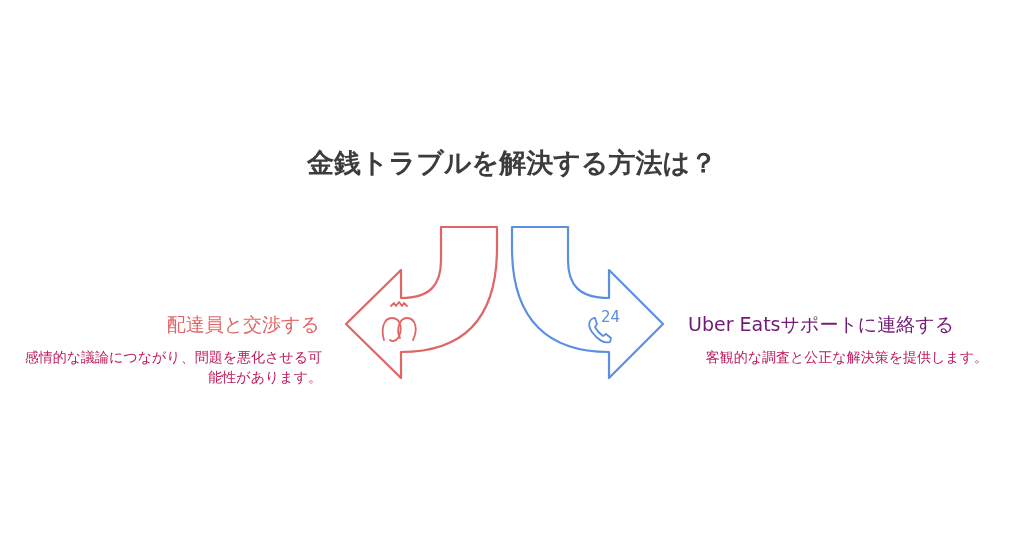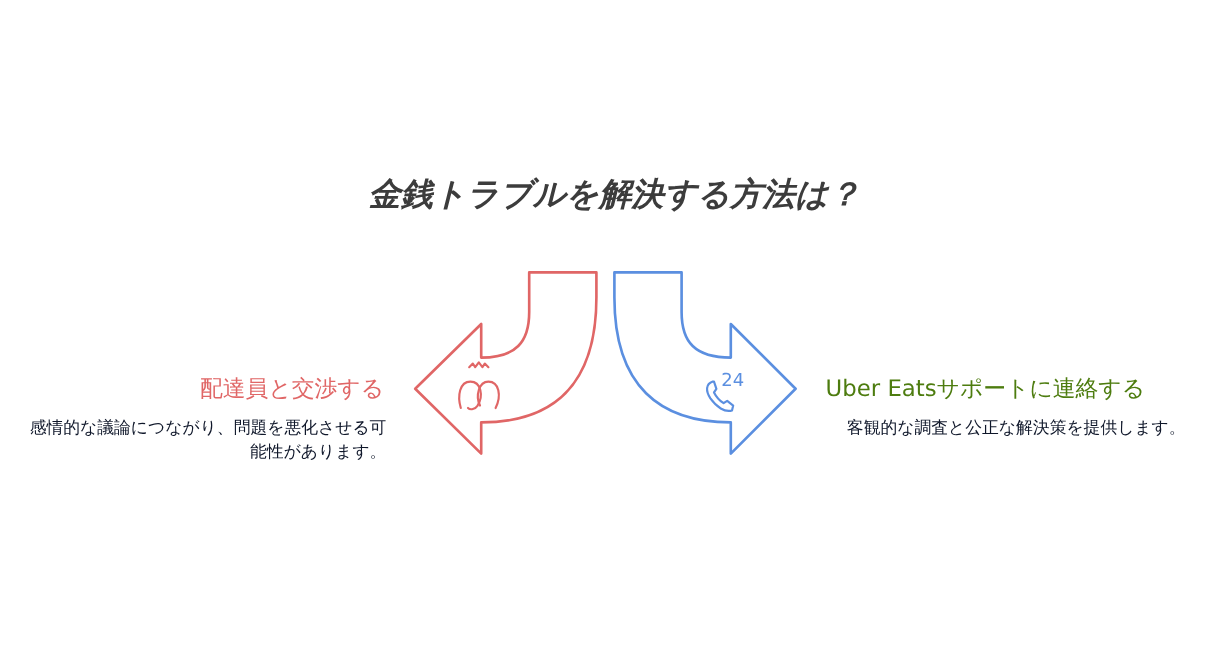--- a/index.html
+++ b/index.html
@@ -1,22 +1,22 @@
 <!DOCTYPE html>
 <html><head>
 <meta charset="utf-8">
 <style>
   html, body { margin:0; padding:0; background:#ffffff; }
   body { width:1024px; height:538px; position:relative; overflow:hidden;
          font-family:"DejaVu Sans","Liberation Sans",sans-serif; }
   .title { position:absolute; left:262px; top:146px; width:500px; text-align:center;
-           font-size:27px; font-weight:bold; color:#3c3c3c; line-height:34px;font-style:italic; }
+           font-size:27px; font-weight:bold; color:#3c3c3c; line-height:34px; }
   .diagram { position:absolute; left:0; top:0; }
   .opt-title { position:absolute; font-size:19px; line-height:24px; white-space:nowrap; }
-  .opt-desc { position:absolute; font-size:14px; line-height:20px; color:#0f172a; }
+  .opt-desc { position:absolute; font-size:14px; line-height:20px; color:#be185d; }
   .left-title { right:704px; top:312px; text-align:right; }
   .left-desc { right:702px; top:347px; width:310px; text-align:right; }
   .right-title { left:688px; top:312px; text-align:left; }
   .right-desc { left:688px; top:347px; width:300px; text-align:right; }
 </style>
 </head>
 <body>
 
 <div class="title">金銭トラブルを解決する方法は？</div>
 
@@ -37,14 +37,14 @@
     <g>
       <path d="M594 318 C588 320 588 326 592 332 C597 339 604 344 610 342 L611 338 L606 334 L603 336 C600 334 597 331 595 327 L597 324 L595 318 Z" fill="none" stroke="#5b8fe0" stroke-width="1.8" stroke-linejoin="round"></path>
       <text x="601" y="322" font-size="15" fill="#5b8fe0" font-family="DejaVu Sans, sans-serif">24</text>
     </g>
   </g>
 </svg>
 
 <div class="opt-title left-title" style="color:#e06666;">配達員と交渉する</div>
 <div class="opt-desc left-desc">感情的な議論につながり、問題を悪化させる可能性があります。</div>
 
-<div class="opt-title right-title" style="color:#4d7c0f;">Uber Eatsサポートに連絡する</div>
+<div class="opt-title right-title" style="color:#701a75;">Uber Eatsサポートに連絡する</div>
 <div class="opt-desc right-desc">客観的な調査と公正な解決策を提供します。</div>
 
 </body></html>

